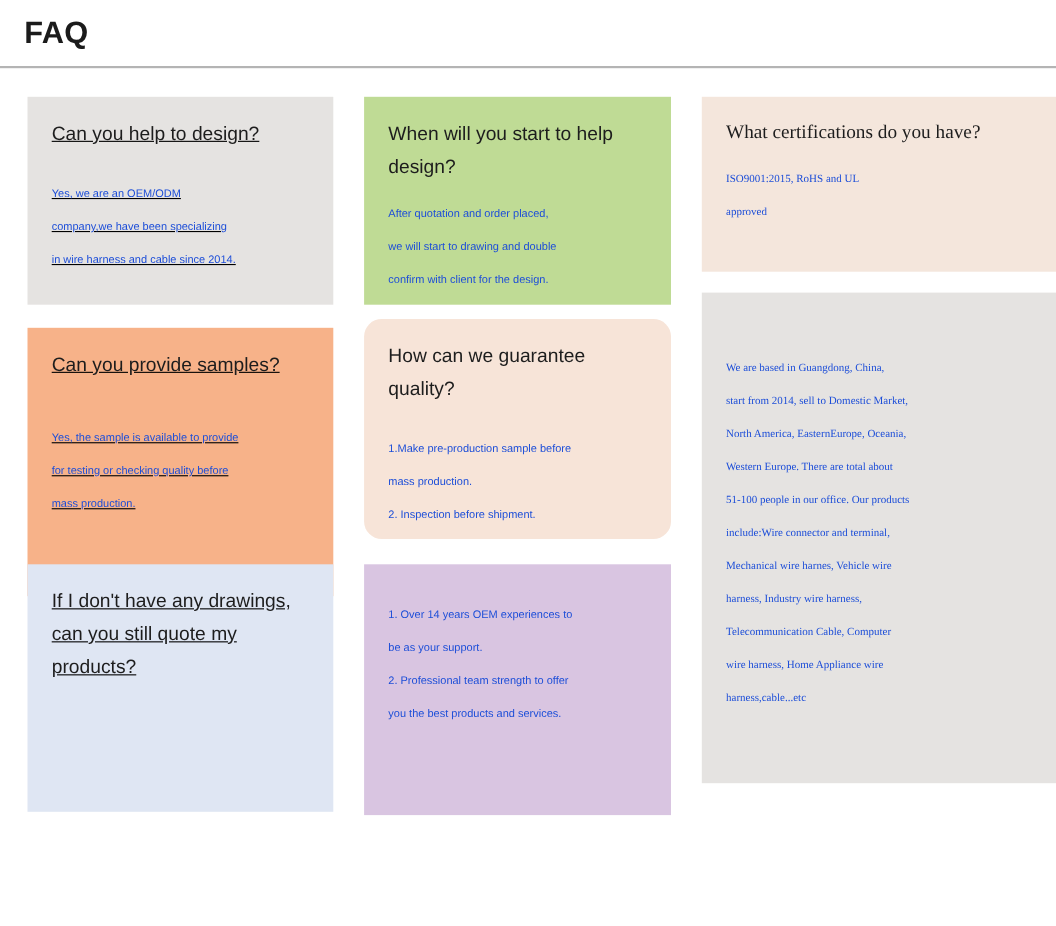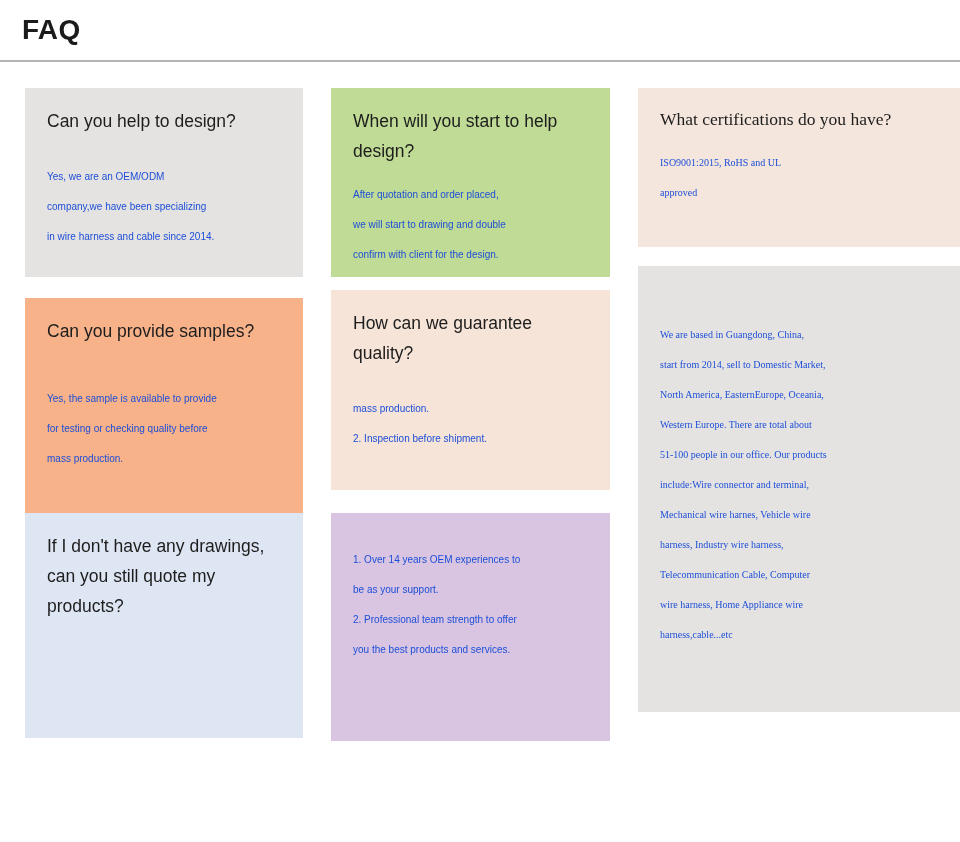--- a/index.html
+++ b/index.html
@@ -63,21 +63,21 @@
 
   #card-design          { top: 88px;  height: 189px; }
   #card-start-design    { top: 88px;  height: 189px; }
   #card-certifications  { top: 88px;  height: 159px; }
   #card-samples         { top: 298px; height: 244px; }
   #card-quality         { top: 290px; height: 200px; }
   #card-company         { top: 266px; height: 446px; }
   #card-drawings        { top: 513px; height: 225px; }
   #card-why-us          { top: 513px; height: 228px; }
 
-  .pad-a { padding: 18px 22px 0 22px; }
+  .pad-a { padding: 18px 22px 0 22px; text-decoration: underline; }
   .pad-b { padding: 18px 28px 0 22px; }
   .pad-c { padding: 16px 20px 0 22px; }
 
   .gap-sm { height: 14px; }
   .gap-md { height: 26px; }
   .gap-lg { height: 38px; }
 </style>
 </head>
 <body style="background: rgb(255, 255, 255);">
 
@@ -118,24 +118,25 @@
   <div class="card c1 pad-a" id="card-samples" style="background: rgb(247, 178, 137);">
     <div class="q">Can you provide samples?</div>
     <div class="gap-lg"></div>
     <div class="a">
         <span class="ln">Yes, the sample is available to provide</span>
         <span class="ln">for testing or checking quality before</span>
         <span class="ln">mass production.</span>
       </div>
   </div>
 
-  <div class="card c2 pad-b" id="card-quality" style="background: rgb(247, 228, 216);">
+  <div class="card c2 pad-b" id="card-quality" style="background: rgb(247, 228, 216); border-radius: 16px;">
     <div class="q">How can we guarantee quality?</div>
     <div class="gap-md"></div>
     <div class="a">
+        <span class="ln">1.Make pre-production sample before</span>
         <span class="ln">mass production.</span>
         <span class="ln">2. Inspection before shipment.</span>
       </div>
   </div>
 
   <div class="card c3 pad-c" id="card-company" style="background: rgb(229, 227, 225);">
     <div class="gap-lg"></div>
     <div class="a">
         <span class="ln">We are based in Guangdong, China,</span>
         <span class="ln">start from 2014, sell to Domestic Market,</span>

